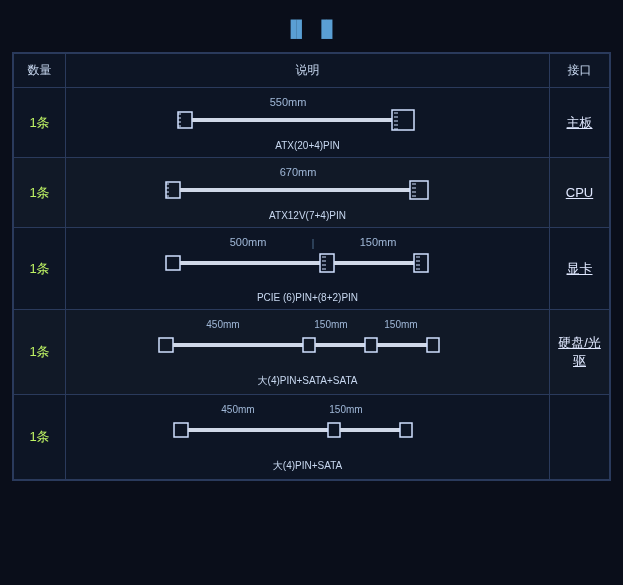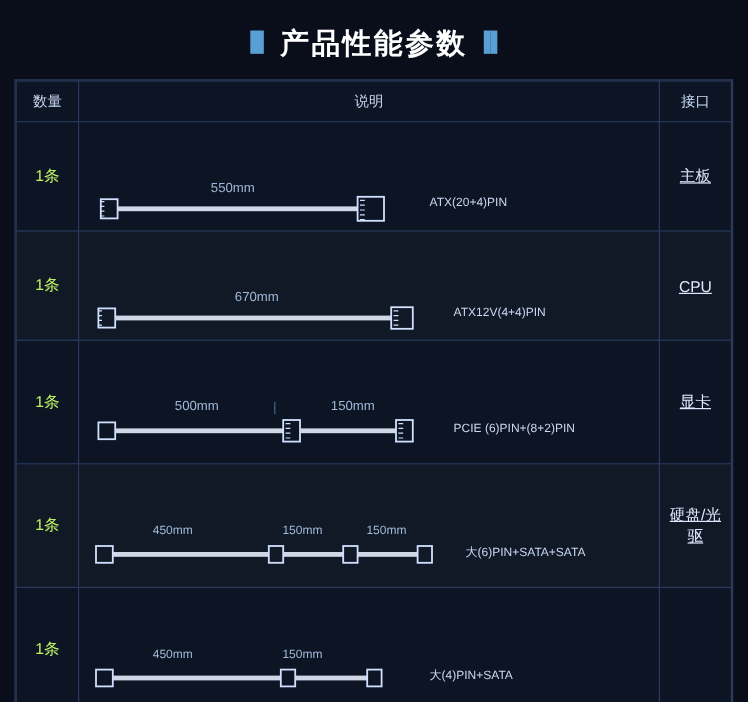--- a/index.html
+++ b/index.html
@@ -88,44 +88,42 @@
     .col-port {
       width: 60px;
       text-align: center;
       font-size: 13px;
       color: #e0e8ff;
       text-decoration: underline;
     }
 
     .cable-area {
       display: flex;
-      flex-direction: row;
+      flex-direction: column;
       align-items: center;
       gap: 4px;
-      margin-top: 40px;
     }
 
     .desc-text {
       font-size: 10px;
       color: #c8d8f0;
       margin-top: 4px;
       text-align: center;
     }
 
     svg text {
       font-family: 'Microsoft YaHei', sans-serif;
     }
   </style>
 </head>
 <body>
 
 <div class="page-container">
   <div class="title-area">
     <span class="title-icon">▐▌</span>
-    <span class="title-text">产品性能参数</span>
     <span class="title-icon">▐▌</span>
   </div>
 
   <div class="table-container">
     <table>
       <thead>
         <tr class="header-row">
           <th>数量</th>
           <th>说明</th>
           <th>接口</th>
@@ -167,21 +165,21 @@
                   <line x1="8" y1="24" x2="11" y2="24" stroke="#d0e0ff" stroke-width="1"></line>
                   <line x1="8" y1="28" x2="11" y2="28" stroke="#d0e0ff" stroke-width="1"></line>
                   <line x1="8" y1="32" x2="11" y2="32" stroke="#d0e0ff" stroke-width="1"></line>
                   <rect x="22" y="24" width="230" height="4" fill="#d0d8e8"></rect>
                   <rect x="252" y="17" width="18" height="18" fill="none" stroke="#d0e0ff" stroke-width="1.5"></rect>
                   <line x1="254" y1="20" x2="258" y2="20" stroke="#d0e0ff" stroke-width="1"></line>
                   <line x1="254" y1="24" x2="258" y2="24" stroke="#d0e0ff" stroke-width="1"></line>
                   <line x1="254" y1="28" x2="258" y2="28" stroke="#d0e0ff" stroke-width="1"></line>
                   <line x1="254" y1="32" x2="258" y2="32" stroke="#d0e0ff" stroke-width="1"></line>
                 </svg>
-                <div class="desc-text">ATX12V(4+4)PIN</div>
+                <div class="desc-text">ATX12V(7+4)PIN</div>
               </div>
             </td>
             <td class="col-port">CPU</td>
           </tr>
           <tr class="data-row">
             <td class="col-qty">1条</td>
             <td class="col-desc">
               <div class="cable-area">
                 <svg width="300" height="50">
                   <text x="90" y="12" fill="#a0b8d8" font-size="11" text-anchor="middle">500mm</text>
@@ -215,21 +213,21 @@
                   <text x="178" y="12" fill="#a0b8d8" font-size="10" text-anchor="middle">150mm</text>
                   <text x="248" y="12" fill="#a0b8d8" font-size="10" text-anchor="middle">150mm</text>
                   <rect x="6" y="22" width="14" height="14" fill="none" stroke="#d0e0ff" stroke-width="1.5"></rect>
                   <rect x="20" y="27" width="130" height="4" fill="#d0d8e8"></rect>
                   <rect x="150" y="22" width="12" height="14" fill="none" stroke="#d0e0ff" stroke-width="1.5"></rect>
                   <rect x="162" y="27" width="50" height="4" fill="#d0d8e8"></rect>
                   <rect x="212" y="22" width="12" height="14" fill="none" stroke="#d0e0ff" stroke-width="1.5"></rect>
                   <rect x="224" y="27" width="50" height="4" fill="#d0d8e8"></rect>
                   <rect x="274" y="22" width="12" height="14" fill="none" stroke="#d0e0ff" stroke-width="1.5"></rect>
                 </svg>
-                <div class="desc-text">大(6)PIN+SATA+SATA</div>
+                <div class="desc-text">大(4)PIN+SATA+SATA</div>
               </div>
             </td>
             <td class="col-port">硬盘/光驱</td>
           </tr>
           <tr class="data-row">
             <td class="col-qty">1条</td>
             <td class="col-desc">
               <div class="cable-area">
                 <svg width="280" height="50">
                   <text x="70" y="12" fill="#a0b8d8" font-size="10" text-anchor="middle">450mm</text>

